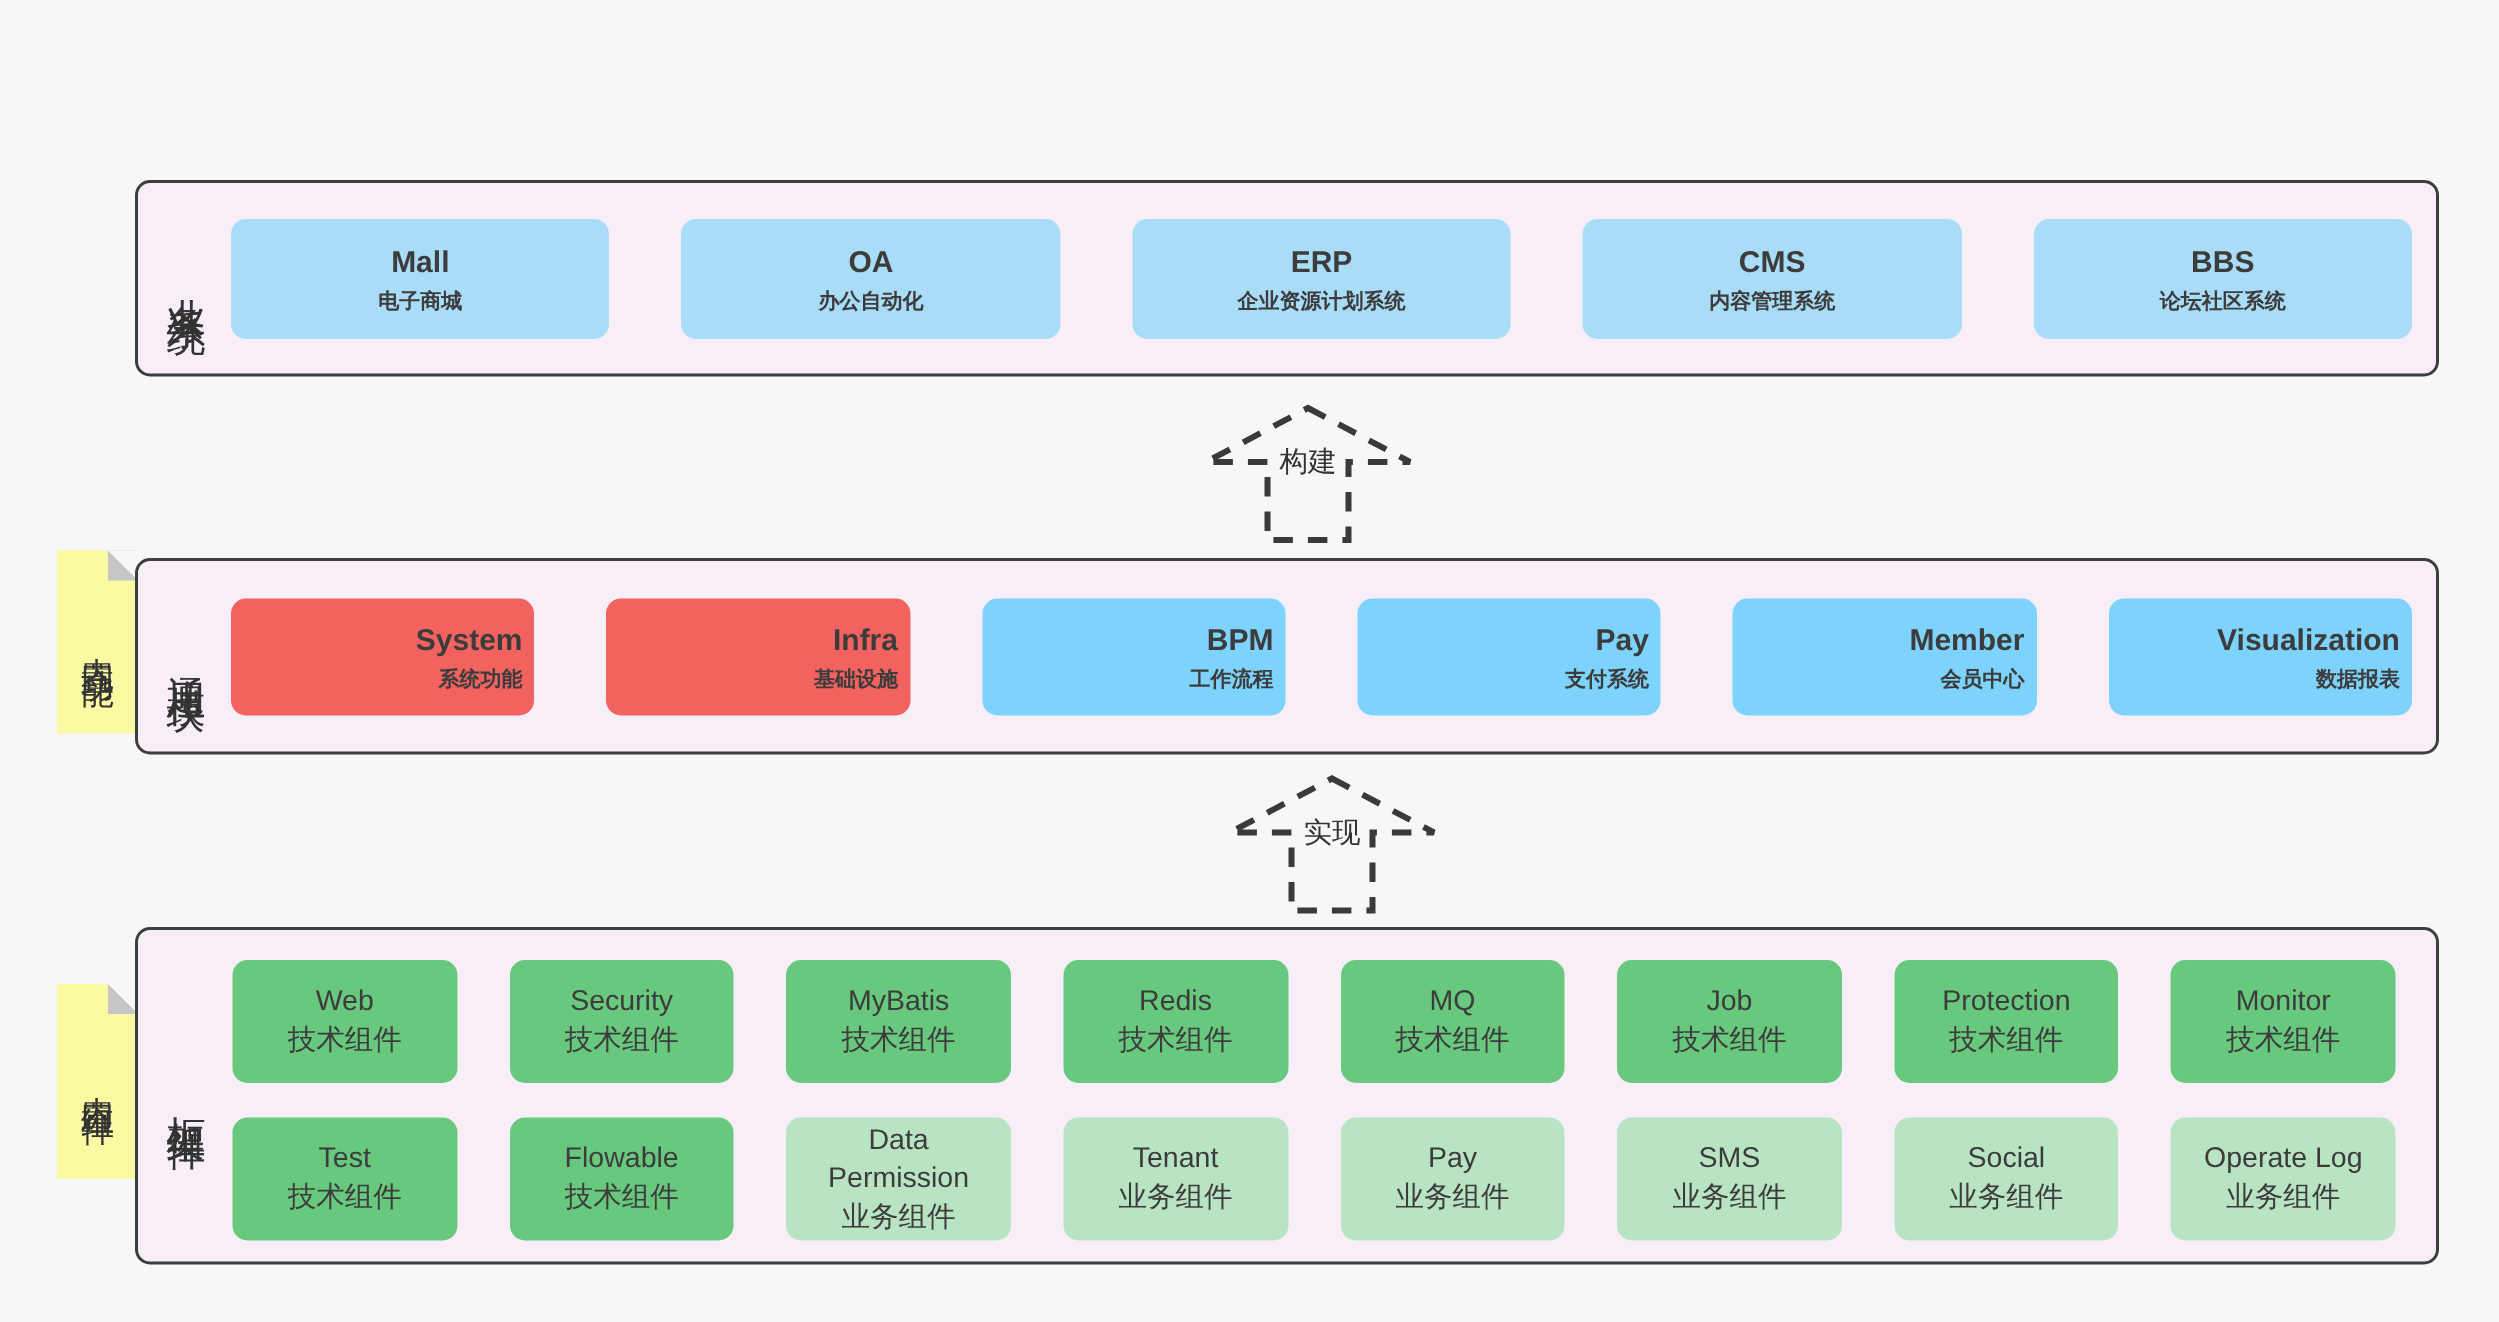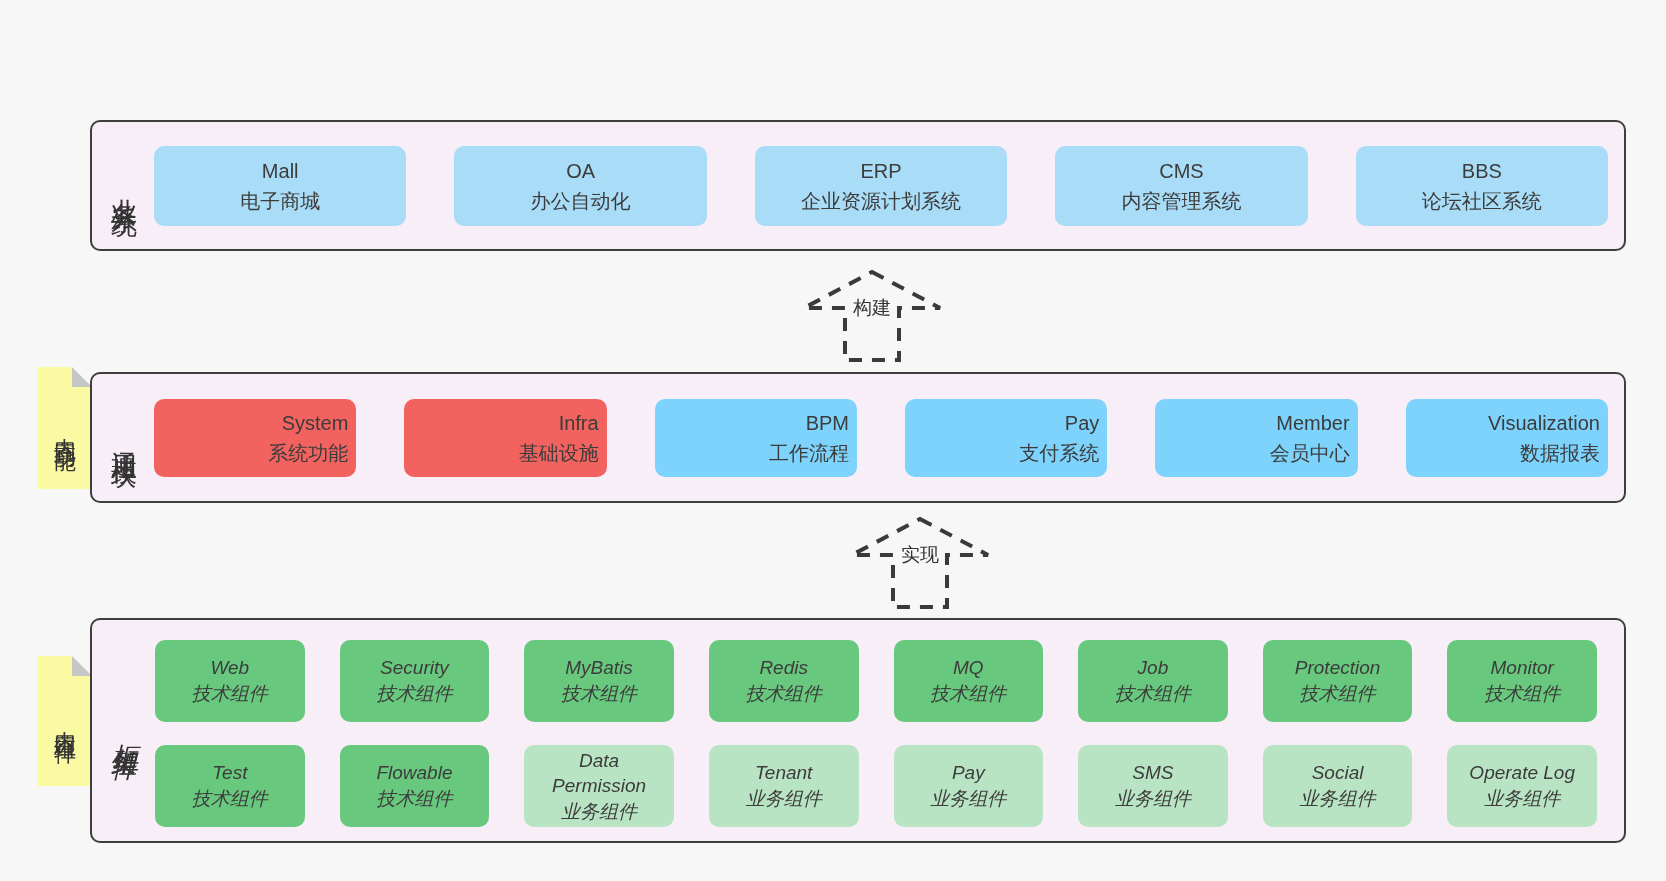--- a/index.html
+++ b/index.html
@@ -8,52 +8,52 @@
   .canvas { position:relative; width:1666px; height:881px; background:#f7f7f7; overflow:hidden; }
 
   
   .layer {
     position:absolute; left:90px; width:1536px;
     background:#f8eef7; border:2px solid #3e3e3e; border-radius:10px;
     box-sizing:border-box; z-index:2;
   }
   #layer-business   { top:120px; height:131px; }
   #layer-modules    { top:372px; height:131px; }
-  #layer-components { top:618px; height:225px;font-style:italic; }
+  #layer-components { top:618px; height:225px; }
 
   .layer-label {
     position:absolute; left:4px; top:0; bottom:0; width:58px;
     display:flex; align-items:center; justify-content:center;
     writing-mode:vertical-lr; text-orientation:upright;
     font-size:26px; letter-spacing:4px; color:#333;
   }
 
   
   .row6 {
     position:absolute; left:62px; right:16px; top:0; bottom:0;
     display:flex; align-items:center; gap:48px;
   }
-  .row6 .box { flex:1; height:80px; }
+  .row6 .box { flex:1; height:80px;font-weight:bold; }
   #layer-modules .row6 .box { height:78px;align-items:flex-end; }
 
   
   .grid8 {
     position:absolute; left:63px; right:27px; top:20px;
     display:grid; grid-template-columns:repeat(8,1fr);
     column-gap:35px; row-gap:23px;
   }
   .grid8 .box { height:82px; }
 
   .box {
     border-radius:10px; box-sizing:border-box; padding:0 8px;
     display:flex; flex-direction:column; align-items:center; justify-content:center;
     text-align:center;
   }
   .box-title { font-size:20px; line-height:1.5; }
-  .box-sub   { font-size:20px; line-height:1.5; }
+  .box-sub   { font-size:14px; line-height:1.5; }
   .grid8 .box-title, .grid8 .box-sub { font-size:19px; line-height:1.35; }
 
   .c-blue   { background:#a9dcf7; }
   .c-red    { background:#f2625f; }
   .c-pink   { background:#7dd3fc; }
   .c-green  { background:#68c87d; }
   .c-lgreen { background:#b9e4c3; }
 
   
   .sticky {
@@ -66,21 +66,21 @@
   #sticky-components { top:656px; height:130px; }
   .sticky::before {
     content:""; position:absolute; top:0; right:0; width:0; height:0;
     border-style:solid; border-width:0 20px 20px 0;
     border-color:#f7f7f7 #f7f7f7 #c6c6c6 #c6c6c6;
   }
 
   
   .arrow { position:absolute; width:144px; height:96px; z-index:1; }
   #arrow-build     { left:800px; top:268px;font-family:Liberation Mono, monospace; }
-  #arrow-implement { left:848px; top:515px; }
+  #arrow-implement { left:816px; top:515px; }
   .arrow svg { display:block; width:100%; height:100%; }
   .arrow path { fill:none; stroke:#3a3a3a; stroke-width:4; stroke-dasharray:13 10; }
   .arrow-label {
     position:absolute; left:50%; top:26px; transform:translateX(-50%);
     background:#f7f7f7; padding:1px 4px; font-size:19px; color:#333; white-space:nowrap;
   }
 </style>
 </head>
 <body>
 

